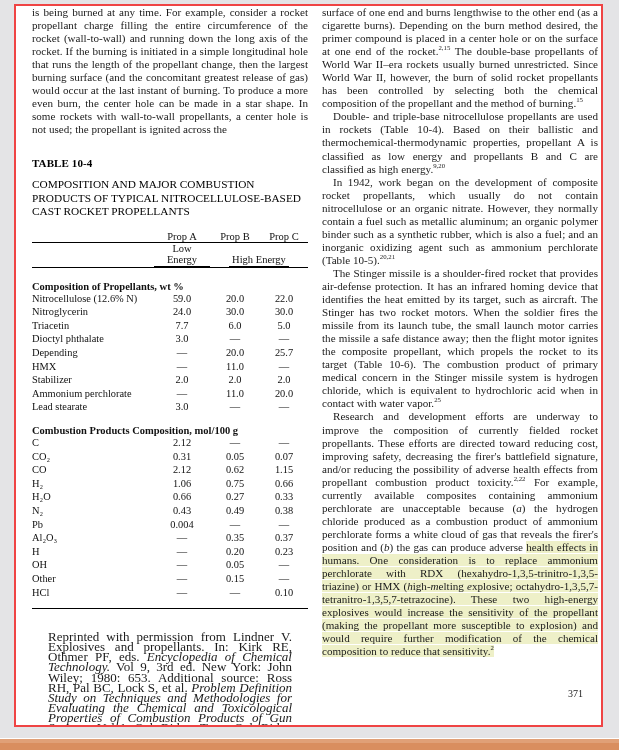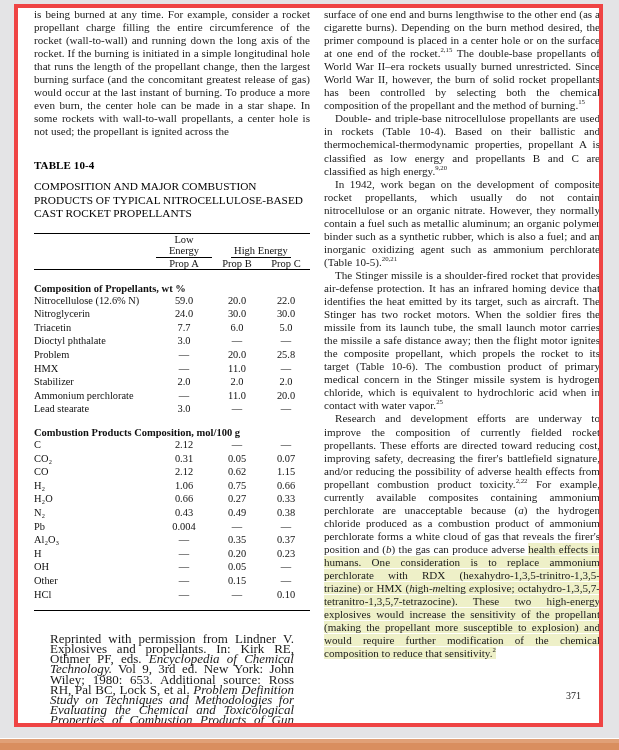--- a/index.html
+++ b/index.html
@@ -19,21 +19,21 @@
     height: 750px;
     background: #e4e4e6;
   }
   #page {
     position: absolute;
     left: 14px;
     top: 4px;
     width: 589px;
     height: 723px;
     background: #ffffff;
-    border: 4px solid #ef4444;
+    border: 2px solid #ef4444;
     box-sizing: border-box;
     overflow: hidden;
   }
   #bottom-bar {
     position: absolute;
     left: 0;
     top: 738px;
     width: 619px;
     height: 12px;
     background: #d98e5f;
@@ -175,31 +175,31 @@
 
         <div style="height:9px"></div>
 
         <p class="tbl-title">COMPOSITION AND MAJOR COMBUSTION PRODUCTS OF TYPICAL NITROCELLULOSE-BASED CAST ROCKET PROPELLANTS</p>
 
         <div style="height:12px"></div>
 
         <table class="data">
           <tbody>
               <tr>
-            <td class="c-label rule-top"></td>
-            <td class="c-a rule-top grp-head"><span>Low Energy</span></td>
-            <td class="c-b rule-top grp-head" colspan="2"><span>High Energy</span></td>
-          </tr>
-          <tr>
             <td class="c-label sub-head"></td>
             <td class="c-a sub-head">Prop A</td>
             <td class="c-b sub-head">Prop B</td>
             <td class="c-c sub-head">Prop C</td>
           </tr>
           <tr>
+            <td class="c-label rule-top"></td>
+            <td class="c-a rule-top grp-head"><span>Low Energy</span></td>
+            <td class="c-b rule-top grp-head" colspan="2"><span>High Energy</span></td>
+          </tr>
+          <tr>
             <td class="rule-mid" colspan="4" style="height:2px"></td>
           </tr>
 
           <tr class="section">
             <td colspan="4">Composition of Propellants, wt %</td>
           </tr>
           <tr class="row">
             <td class="c-label">Nitrocellulose (12.6% N)</td>
             <td class="c-a">59.0</td>
             <td class="c-b">20.0</td>
@@ -217,24 +217,24 @@
             <td class="c-b">6.0</td>
             <td class="c-c">5.0</td>
           </tr>
           <tr class="row">
             <td class="c-label">Dioctyl phthalate</td>
             <td class="c-a">3.0</td>
             <td class="c-b">—</td>
             <td class="c-c">—</td>
           </tr>
           <tr class="row">
-            <td class="c-label">Problem</td>
+            <td class="c-label">Depending</td>
             <td class="c-a">—</td>
             <td class="c-b">20.0</td>
-            <td class="c-c">25.8</td>
+            <td class="c-c">25.7</td>
           </tr>
           <tr class="row">
             <td class="c-label">HMX</td>
             <td class="c-a">—</td>
             <td class="c-b">11.0</td>
             <td class="c-c">—</td>
           </tr>
           <tr class="row">
             <td class="c-label">Stabilizer</td>
             <td class="c-a">2.0</td>

